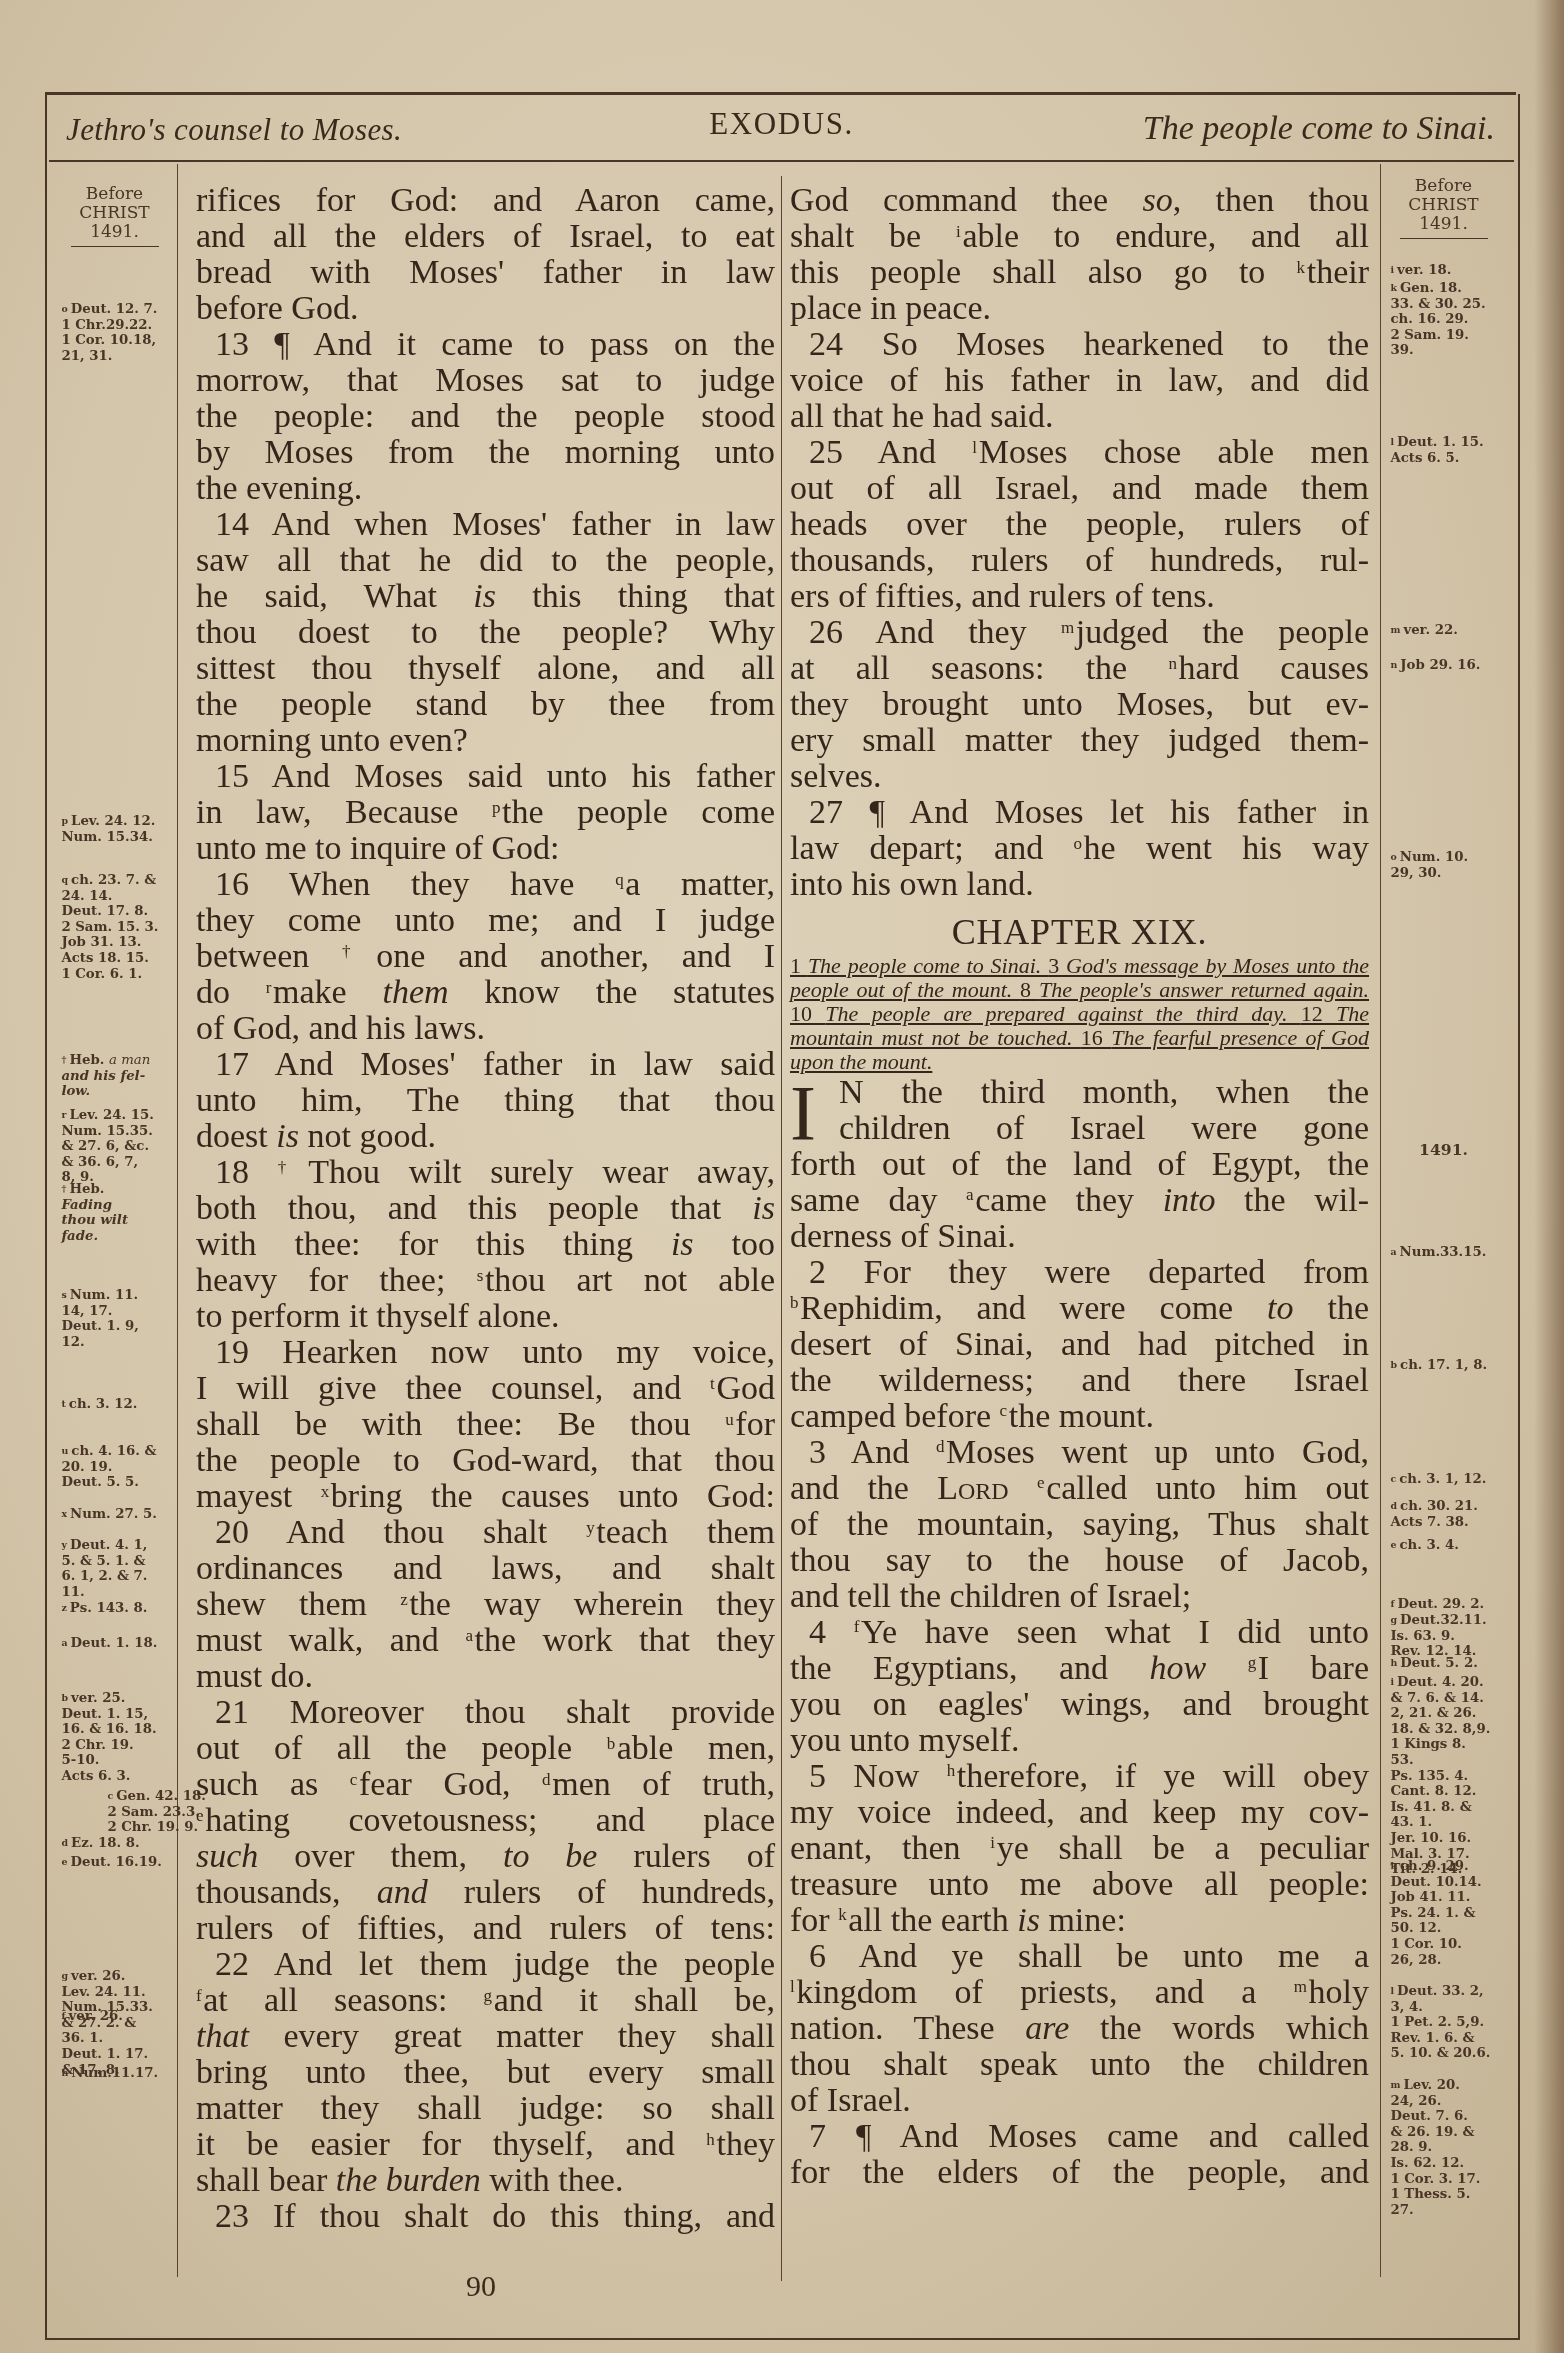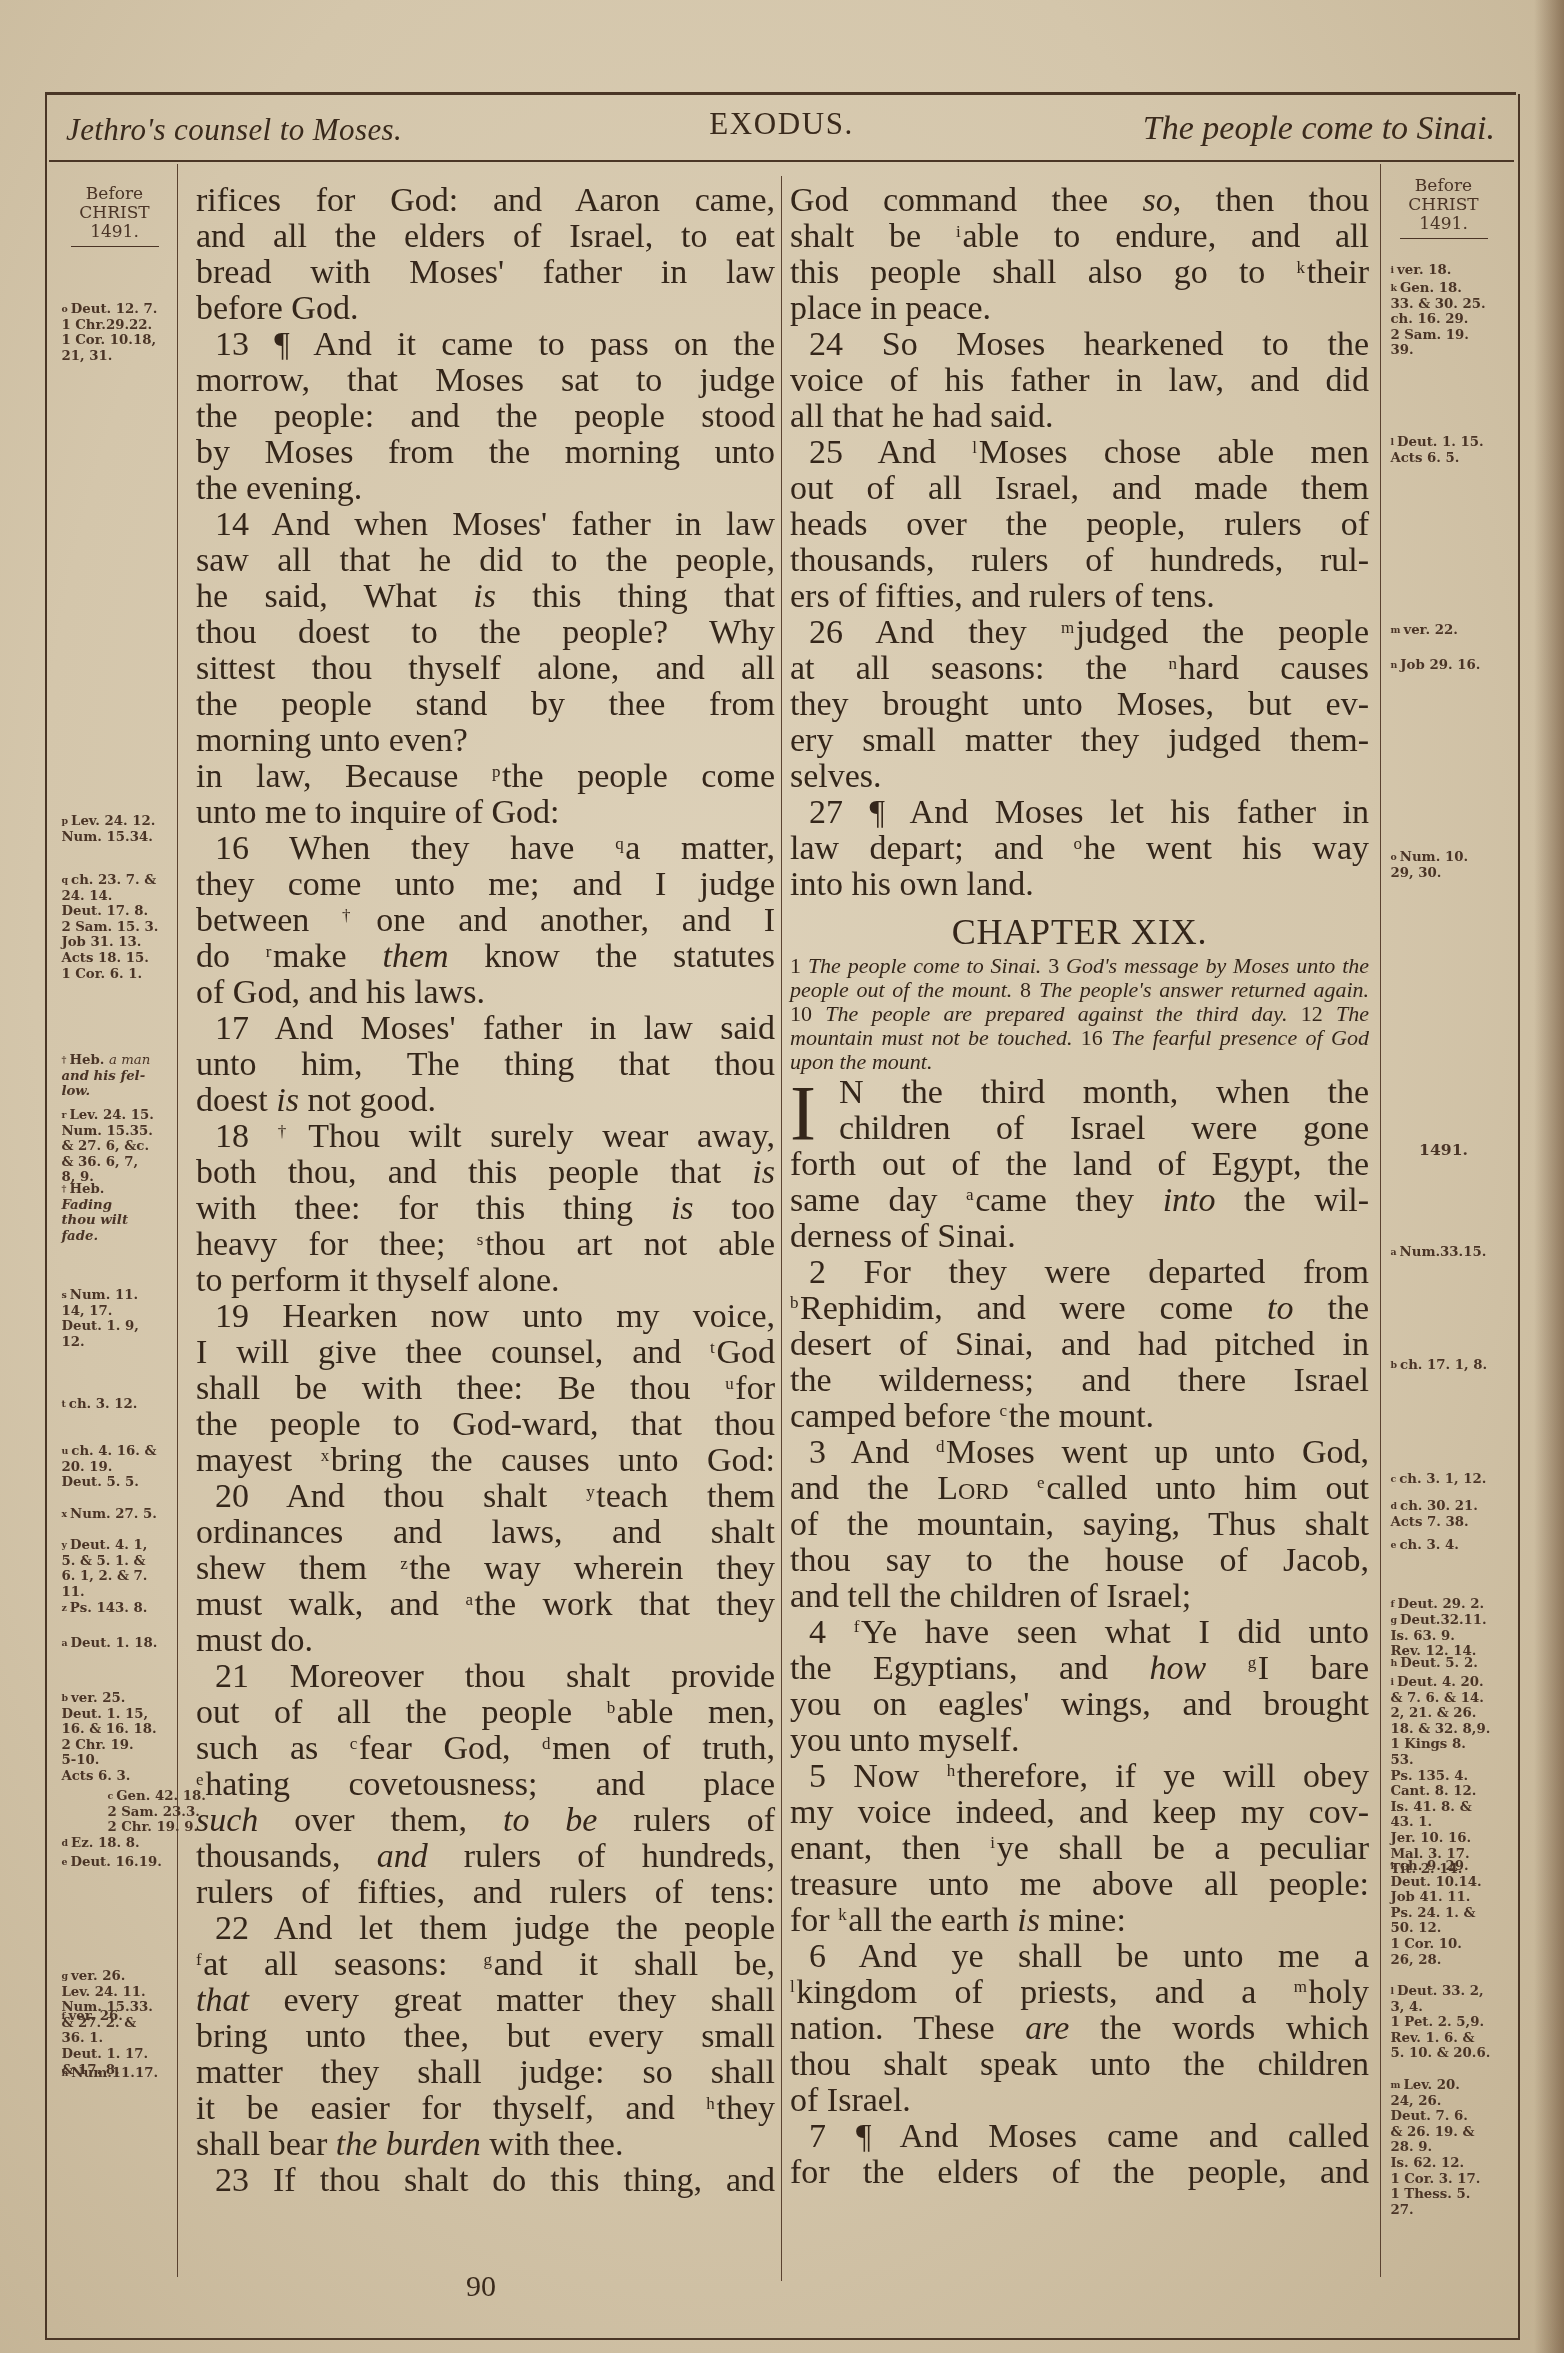--- a/index.html
+++ b/index.html
@@ -53,21 +53,21 @@
   .col.left { left:196px; }
   .col.right { left:790px; }
   .col-divider { position:absolute; left:781px; top:176px; width:0; height:2105px; border-left:1.6px solid #5a4230; }
   .line { display:block; white-space:nowrap; text-align:justify; text-align-last:justify; height:36px; }
   .line.last { text-align-last:left; }
   .line.indent { padding-left:19px; }
   sup { font-size:17px; vertical-align:top; line-height:1; position:relative; top:4.7px; margin-right:1.6px; }
   .sc { font-variant:small-caps; }
 
   .chapter-title { display:block; text-align:center; font-family:"Liberation Serif", serif; font-size:36px; letter-spacing:0.8px; height:44px; line-height:44px; margin-top:7.8px; }
-  .summary { display:block; font-family:"Liberation Serif", serif; font-style:italic; font-size:22px; line-height:24px; text-align:justify; }
+  .summary { display:block; font-family:"Liberation Serif", serif; font-style:italic; font-size:22px; line-height:24px; text-align:justify;text-decoration:underline; }
   .summary .num { font-style:normal; }
   .dropcap-wrap { position:relative; }
   .dropcap { position:absolute; left:0; top:4.7px; font-family:"Liberation Serif", serif; font-size:78px; line-height:69px; }
   .page-num { position:absolute; left:466px; top:2269px; font-family:"Liberation Serif", serif; font-size:30px; }
 </style>
 </head>
 <body>
 
 <div class="page">
   <div class="rule-top"></div>
@@ -145,20 +145,21 @@
       <span class="line">the people: and the people stood</span>
       <span class="line">by Moses from the morning unto</span>
       <span class="line last">the evening.</span>
       <span class="line indent">14 And when Moses' father in law</span>
       <span class="line">saw all that he did to the people,</span>
       <span class="line">he said, What <i>is</i> this thing that</span>
       <span class="line">thou doest to the people? Why</span>
       <span class="line">sittest thou thyself alone, and all</span>
       <span class="line">the people stand by thee from</span>
       <span class="line last">morning unto even?</span>
+      <span class="line indent">15 And Moses said unto his father</span>
       <span class="line">in law, Because <sup>p</sup>the people come</span>
       <span class="line last">unto me to inquire of God:</span>
       <span class="line indent">16 When they have <sup>q</sup>a matter,</span>
       <span class="line">they come unto me; and I judge</span>
       <span class="line">between <sup>†</sup>one and another, and I</span>
       <span class="line">do <sup>r</sup>make <i>them</i> know the statutes</span>
       <span class="line last">of God, and his laws.</span>
       <span class="line indent">17 And Moses' father in law said</span>
       <span class="line">unto him, The thing that thou</span>
       <span class="line last">doest <i>is</i> not good.</span>

